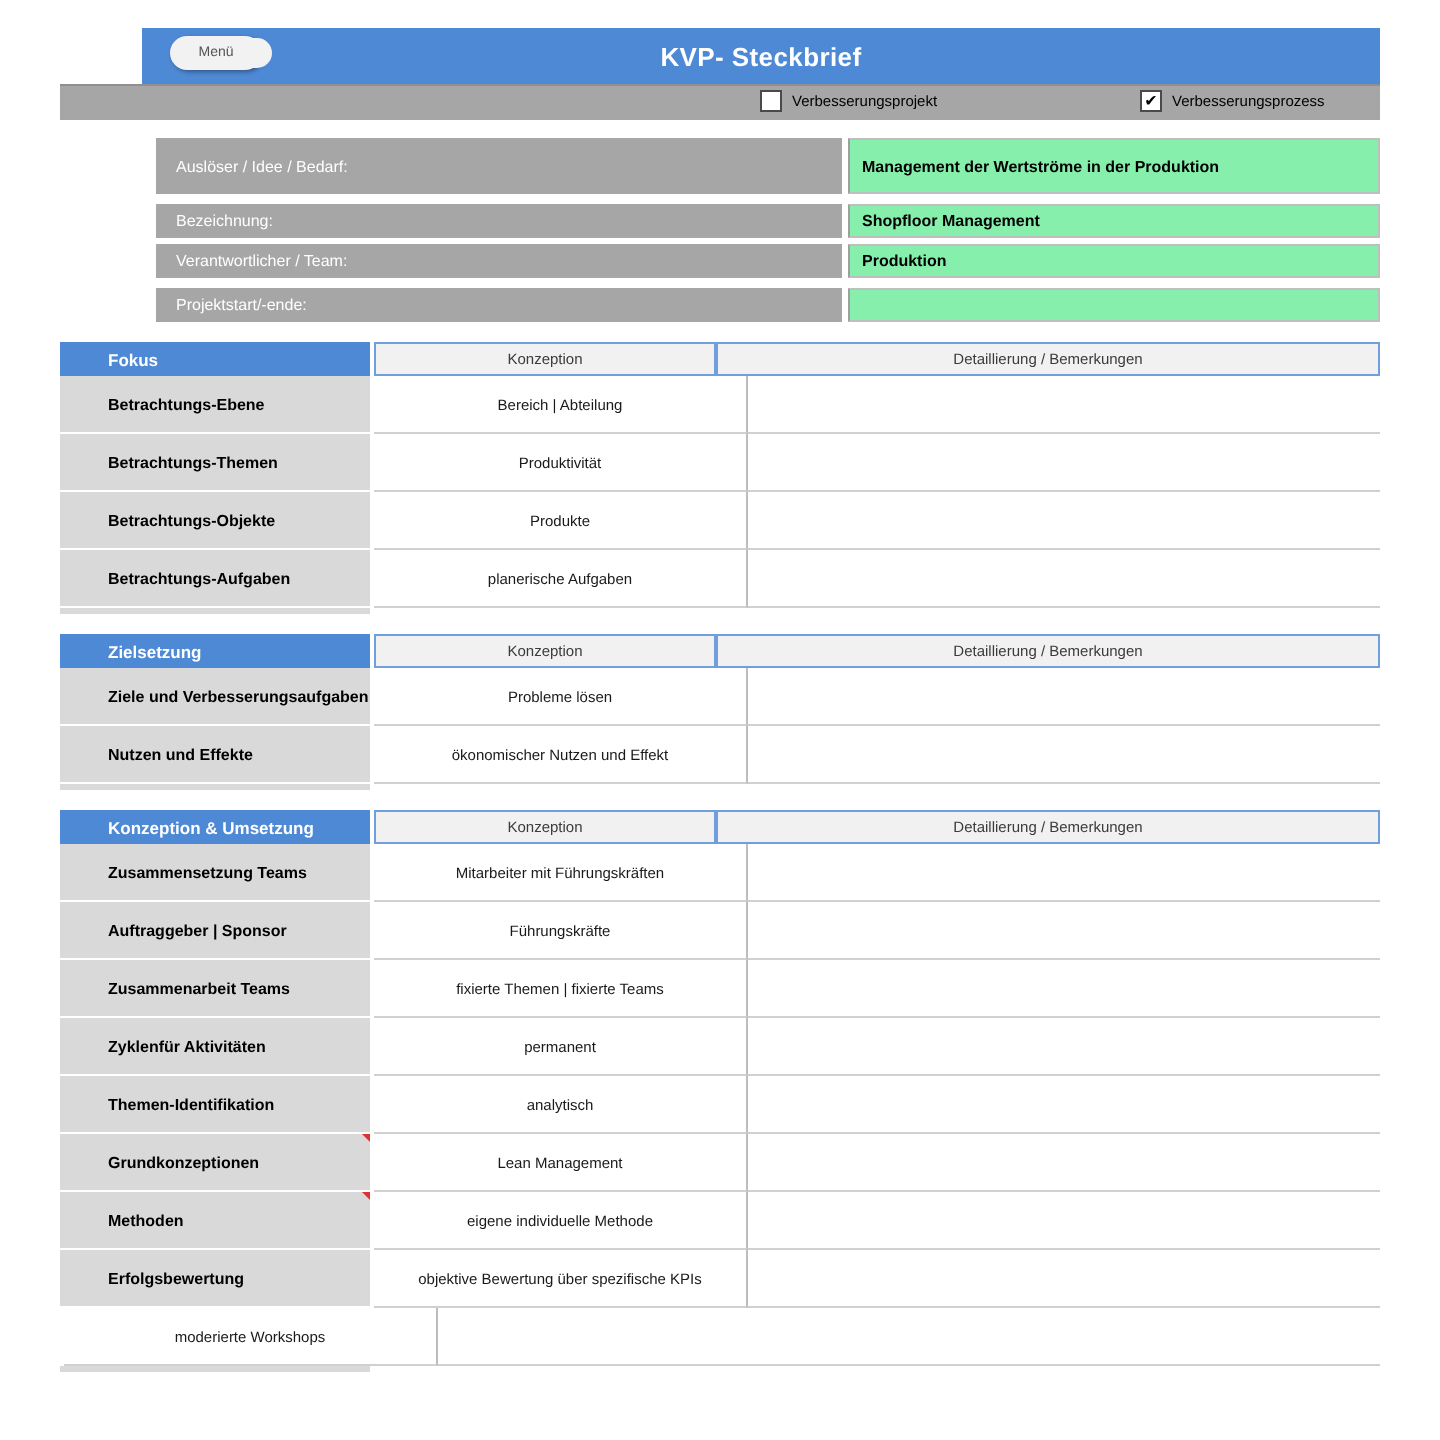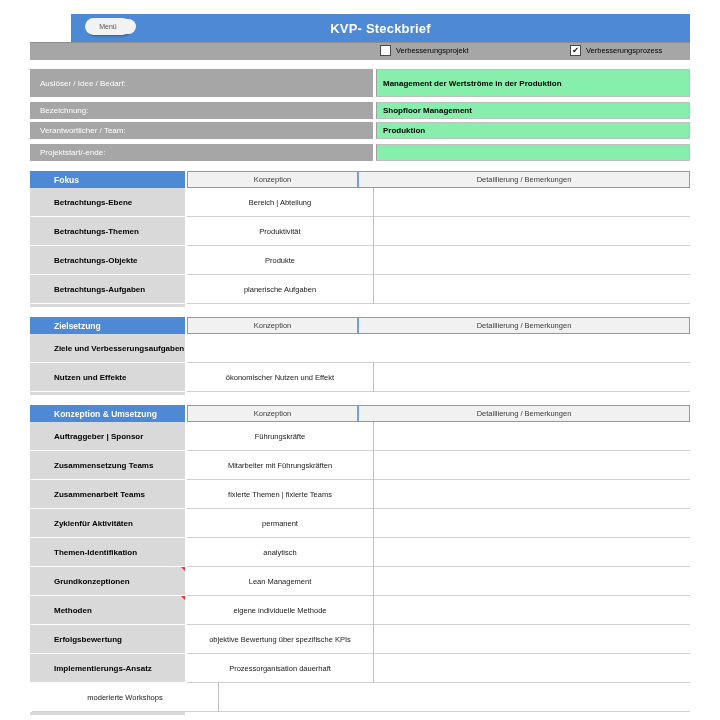--- a/index.html
+++ b/index.html
@@ -90,20 +90,21 @@
     margin-bottom:0;
   }
   .flabel{
     width:343px;
     background:#a6a6a6;
     color:#ffffff;
     font-size:8px;
     display:flex;align-items:center;
     padding-left:10px;
     box-sizing:border-box;
+    margin-left:48px;
   }
   .fspacer{width:3px;background:#ffffff;}
   .fvalue{
     flex:1;
     background:#86efac;
     border:1px solid #bfbfbf;
     border-left:1px solid #9f9f9f;
     box-sizing:border-box;
     display:flex;align-items:center;
     padding-left:6px;
@@ -289,20 +290,21 @@
         <div class="tsection">
           <div class="thead">
             <div class="h-name">Zielsetzung</div>
             <div class="h-gap"></div>
             <div class="h-konz">Konzeption</div>
             <div class="h-det">Detaillierung / Bemerkungen</div>
           </div>
           <div class="trow">
             <div class="c-name">Ziele und Verbesserungsaufgaben</div>
             <div class="c-gap"></div>
+            <div class="c-konz">Probleme lösen</div>
             <div class="c-det"></div>
           </div>
           <div class="trow">
             <div class="c-name">Nutzen und Effekte</div>
             <div class="c-gap"></div>
             <div class="c-konz">ökonomischer Nutzen und Effekt</div>
             <div class="c-det"></div>
           </div>
           <div class="tend">
             <div class="e-name"></div>
@@ -311,32 +313,32 @@
           </div>
         </div>
         <div class="tsection">
           <div class="thead">
             <div class="h-name">Konzeption &amp; Umsetzung</div>
             <div class="h-gap"></div>
             <div class="h-konz">Konzeption</div>
             <div class="h-det">Detaillierung / Bemerkungen</div>
           </div>
           <div class="trow">
+            <div class="c-name">Zusammensetzung Teams</div>
+            <div class="c-gap"></div>
+            <div class="c-konz">Mitarbeiter mit Führungskräften</div>
+            <div class="c-det"></div>
+          </div>
+          <div class="trow">
             <div class="c-name">Auftraggeber | Sponsor</div>
             <div class="c-gap"></div>
             <div class="c-konz">Führungskräfte</div>
             <div class="c-det"></div>
           </div>
           <div class="trow">
-            <div class="c-name">Zusammensetzung Teams</div>
-            <div class="c-gap"></div>
-            <div class="c-konz">Mitarbeiter mit Führungskräften</div>
-            <div class="c-det"></div>
-          </div>
-          <div class="trow">
             <div class="c-name">Zusammenarbeit Teams</div>
             <div class="c-gap"></div>
             <div class="c-konz">fixierte Themen | fixierte Teams</div>
             <div class="c-det"></div>
           </div>
           <div class="trow">
             <div class="c-name">Zyklenfür Aktivitäten</div>
             <div class="c-gap"></div>
             <div class="c-konz">permanent</div>
             <div class="c-det"></div>
@@ -356,26 +358,20 @@
           <div class="trow">
             <div class="c-name note">Methoden</div>
             <div class="c-gap"></div>
             <div class="c-konz">eigene individuelle Methode</div>
             <div class="c-det"></div>
           </div>
           <div class="trow">
             <div class="c-name">Erfolgsbewertung</div>
             <div class="c-gap"></div>
             <div class="c-konz">objektive Bewertung über spezifische KPIs</div>
-            <div class="c-det"></div>
-          </div>
-          <div class="trow">
-            <div class="c-name">Implementierungs-Ansatz</div>
-            <div class="c-gap"></div>
-            <div class="c-konz">Prozessorganisation dauerhaft</div>
             <div class="c-det"></div>
           </div>
           <div class="trow">
             <div class="c-gap"></div>
             <div class="c-konz">moderierte Workshops</div>
             <div class="c-det"></div>
           </div>
           <div class="tend">
             <div class="e-name"></div>
             <div class="e-gap"></div>

